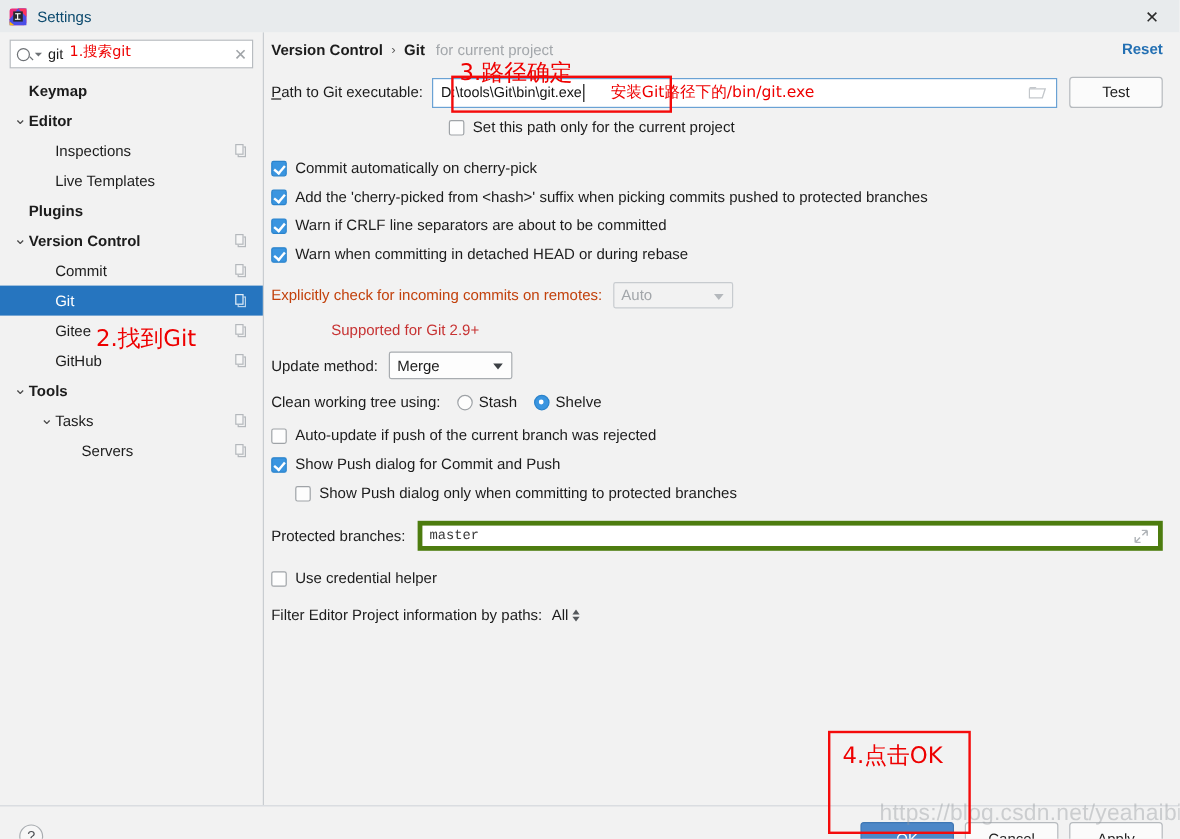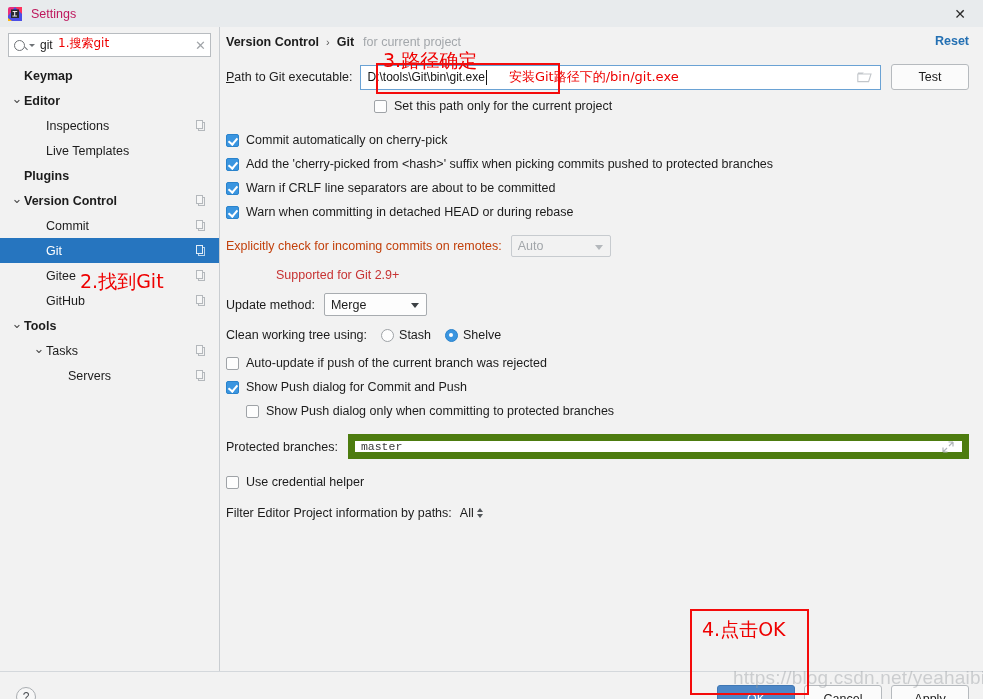--- a/index.html
+++ b/index.html
@@ -17,21 +17,21 @@
   
   #titlebar {
     height: 27px; background: #e8ebed;
     display: flex; align-items: center;
     position: relative;
   }
   #app-logo {
     width: 16px; height: 16px; margin-left: 7px; margin-right: 8px;
     position: relative; flex: none;
   }
-  #titlebar .title { font-size: 12.5px; color: #be185d; }
+  #titlebar .title { font-size: 12.5px; color: #0c4a6e; }
   #close-btn {
     position: absolute; right: 0; top: 0; width: 46px; height: 27px;
     display: flex; align-items: center; justify-content: center;
     font-size: 14px; color: #2a2a2a; cursor: default;
   }
 
   
   #split { display: flex; height: 644px; }
 
   
@@ -214,21 +214,21 @@
   .radio.on { background: #3a95e0; border-color: #2a83cc; }
   .radio.on:after {
     content: ""; position: absolute; left: 3.3px; top: 3.3px;
     width: 4px; height: 4px; border-radius: 50%; background: #fff;
   }
   .rtxt { font-size: 12.5px; }
 
   #pb-row { margin-top: 11px; }
   #pb-field {
     flex: 1; height: 25px; margin-left: 10px;
-    background: #ffffff; border: 7px solid #4d7c0f;
+    background: #ffffff; border: 4px solid #4d7c0f;
     display: flex; align-items: center; position: relative;
   }
   #pb-value {
     font-family: "Liberation Mono", monospace; font-size: 11.5px;
     color: #3a3a3a; padding-left: 6px;
   }
   #pb-expand {
     position: absolute; right: 8px; top: 50%; transform: translateY(-50%);
     width: 12px; height: 12px; color: #b0b4b8; font-size: 11px;
   }

